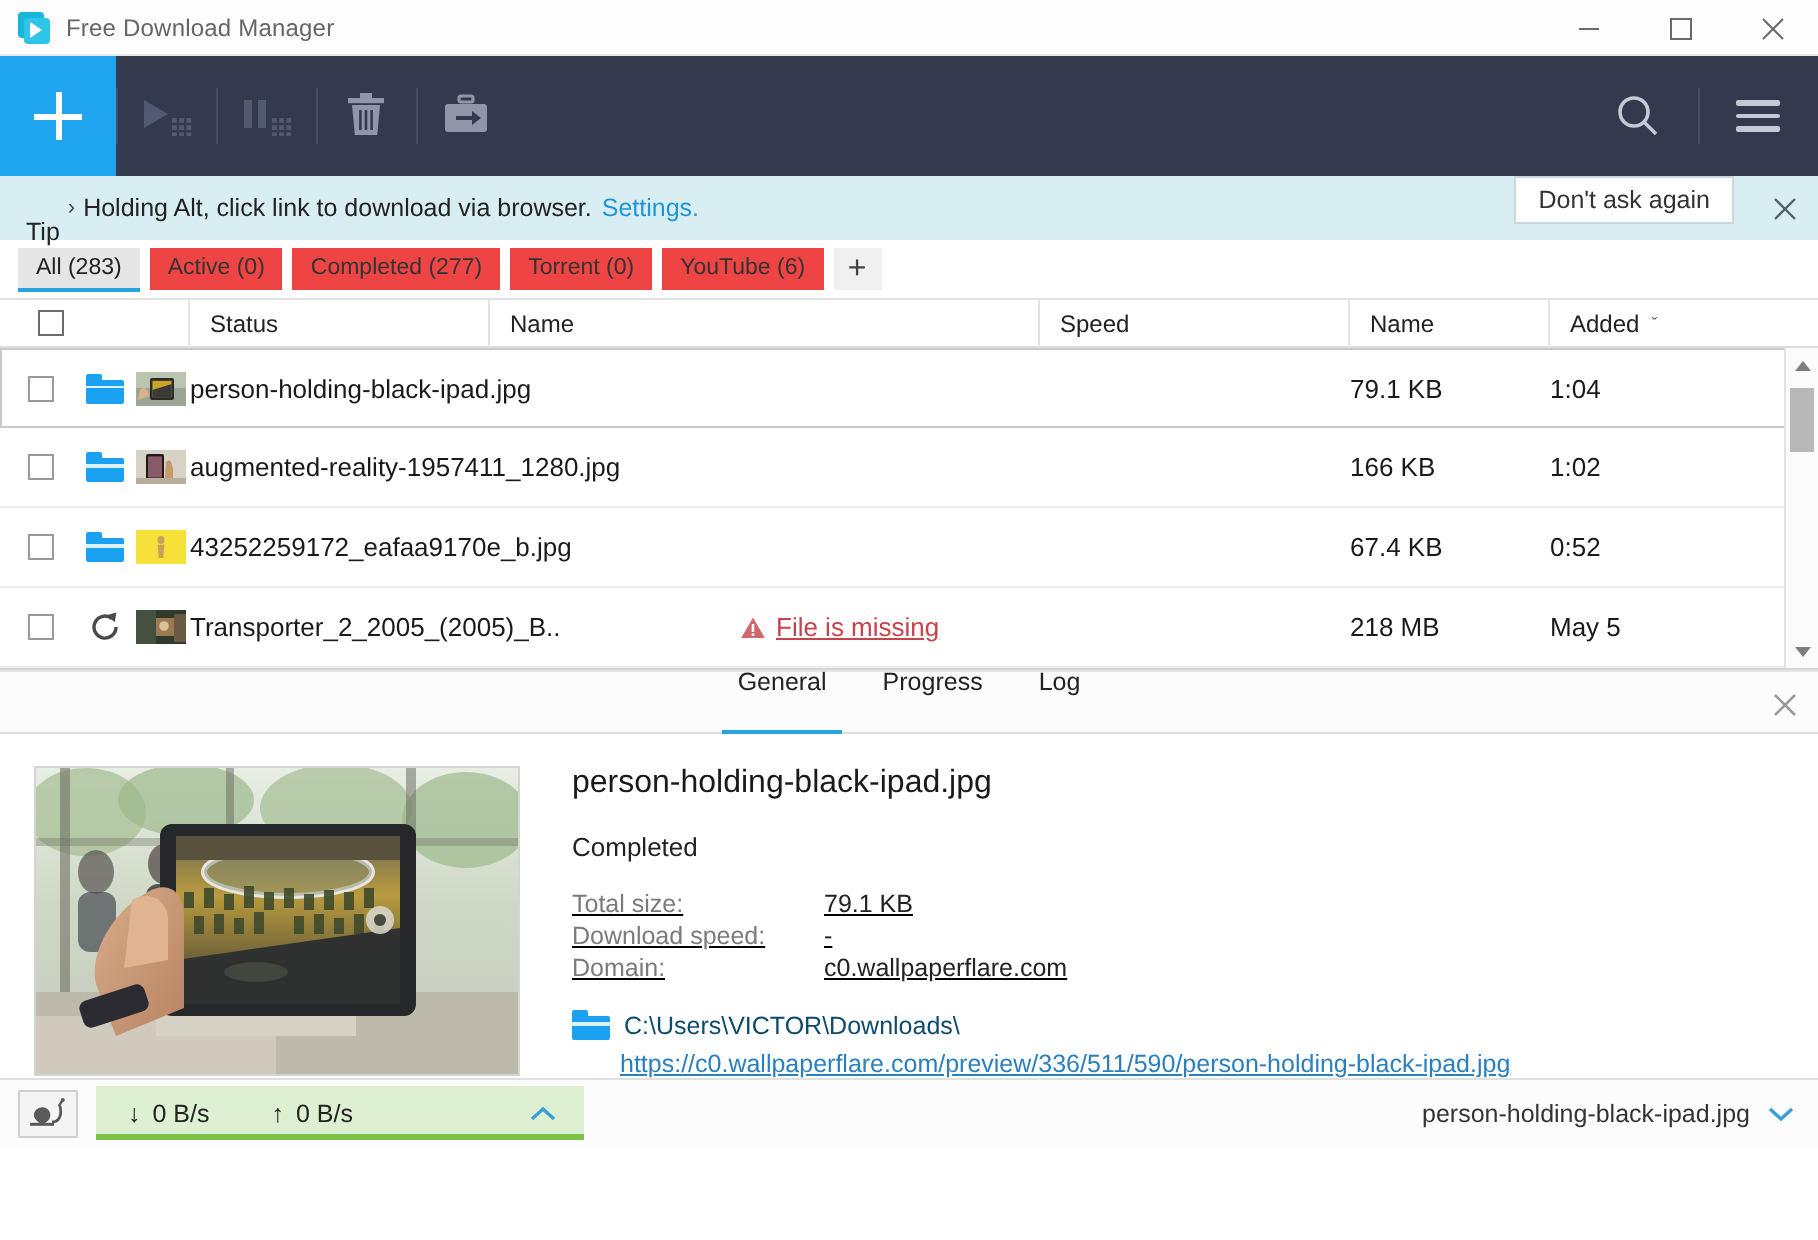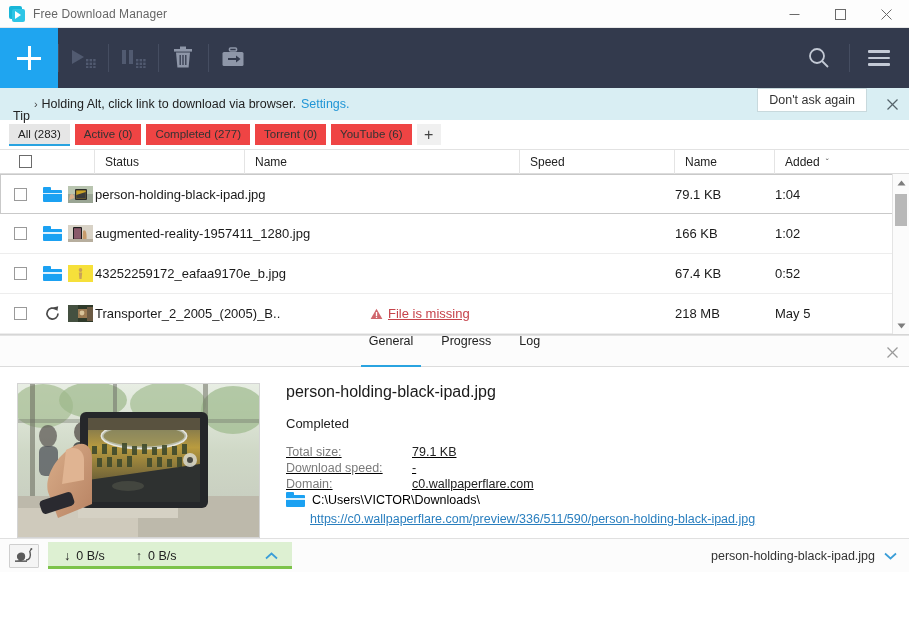--- a/index.html
+++ b/index.html
@@ -322,22 +322,22 @@
   .dinfo { padding-left: 26px; flex: 1; min-width: 0; }
   .dtitle {
     font-size: 16px; color: #1a1a1a; margin-bottom: 15px;
     white-space: nowrap;
   }
   .dstatus { font-size: 13px; color: #222; margin-bottom: 13px; }
   .kv { display: flex; font-size: 12.5px; line-height: 16px; text-decoration: underline; }
   .kv .k { width: 126px; color: #7b7b7b; }
   .kv .v { color: #222; }
   .dpath {
-    display: flex; align-items: center; gap: 7px;
-    font-size: 12.5px; color: #000000;
+    margin-top: 13px; display: flex; align-items: center; gap: 7px;
+    font-size: 12.5px; color: #0c4a6e;
   }
   .durl {
     margin-top: 5px; font-size: 12.5px; color: #2a7fbf;
     text-decoration: underline; cursor: pointer;
     white-space: nowrap;
     padding-left: 24px;
   }
 
   
   .statusbar {

